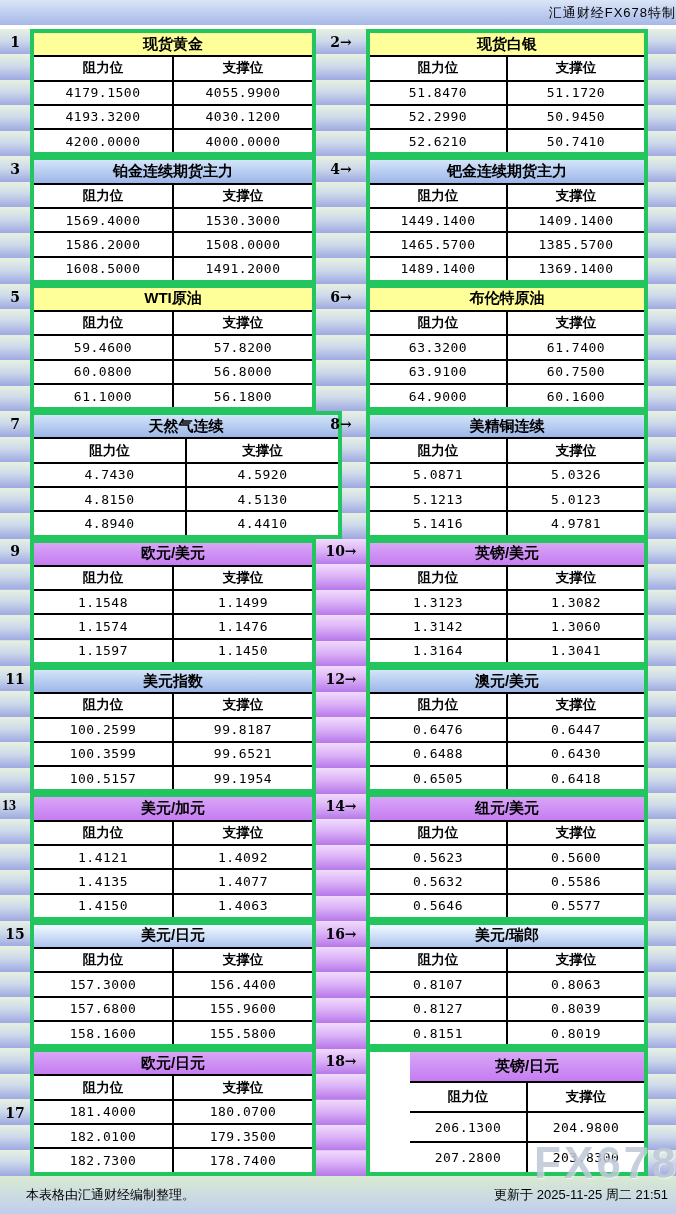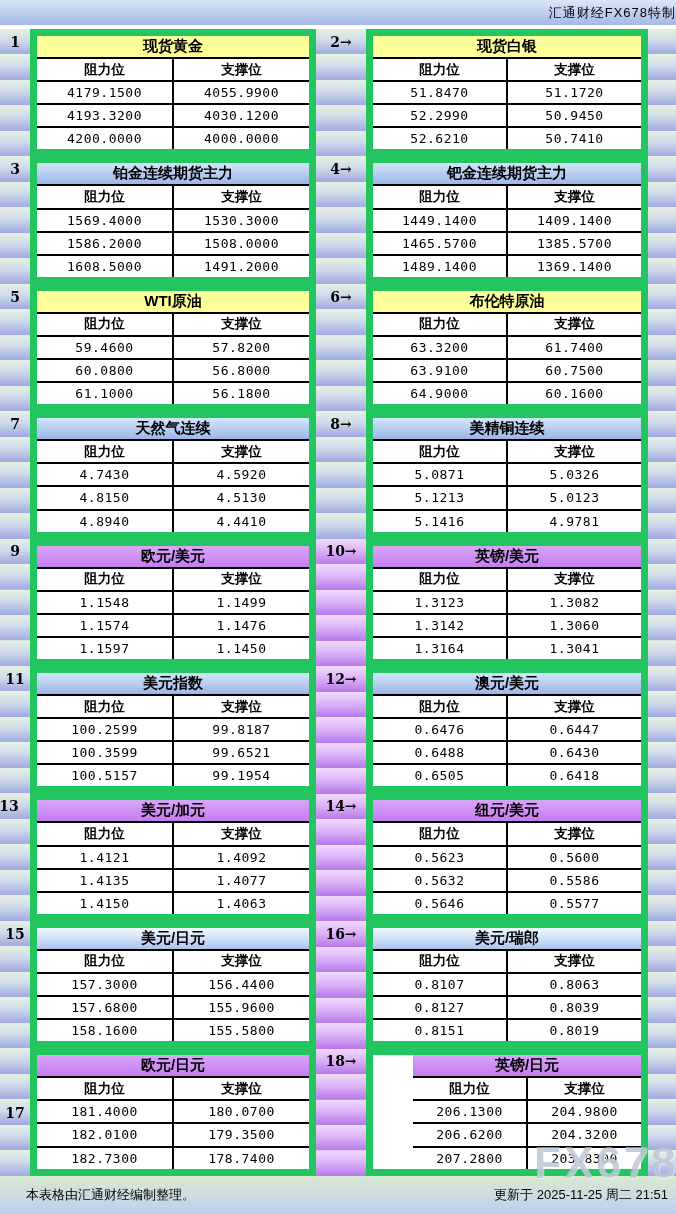--- a/index.html
+++ b/index.html
@@ -38,21 +38,21 @@
 
   
   .idx {
     position:absolute; height:25.5px; display:flex; align-items:center;
     justify-content:center; font-size:14px; font-weight:bold; color:#000;
     font-family:"DejaVu Serif", serif; z-index:3;
   }
 
   
   .panel {
-    position:absolute; box-sizing:border-box; border:7px solid #22c55e;
+    position:absolute; box-sizing:border-box; border:4px solid #22c55e;
     background:#fff; display:flex; flex-direction:column; z-index:2;
   }
   .p-header {
     flex:1; display:flex; align-items:center; justify-content:center;
     font-size:15px; font-weight:bold; color:#000;
   }
   .theme-yellow .p-header { background:#ffff99; }
   .theme-blue   .p-header { background:linear-gradient(180deg,#d3e5f9 0%,#9db6e8 100%); }
   .theme-cyan   .p-header { background:linear-gradient(180deg,#f0fbff 0%,#adc3ee 100%); }
   .theme-purple .p-header { background:linear-gradient(180deg,#d9a6f7 0%,#c57cf0 100%); }
@@ -212,21 +212,21 @@
         <div class="p-row p-vals">
           <div>63.9100</div>
           <div>60.7500</div>
         </div>
         <div class="p-row p-vals">
           <div>64.9000</div>
           <div>60.1600</div>
         </div>
       </div>
 
-  <div class="panel theme-blue" style="left: 30px; top: 411.2px; width: 286px; height: 127.4px;">
+  <div class="panel theme-blue" style="left: 30px; top: 411.2px; width: 312px; height: 127.4px;">
     <div class="p-header">天然气连续</div>
     <div class="p-row p-colhead">
       <div>阻力位</div>
       <div>支撑位</div>
     </div>
   <div class="p-row p-vals">
           <div>4.7430</div>
           <div>4.5920</div>
         </div>
         <div class="p-row p-vals">
@@ -441,24 +441,20 @@
 
   <div class="panel theme-purple" style="left: 366px; top: 1048.2px; width: 282px; height: 127.4px; padding-left: 40px;">
     <div class="p-header">英镑/日元</div>
     <div class="p-row p-colhead">
       <div>阻力位</div>
       <div>支撑位</div>
     </div>
   <div class="p-row p-vals">
           <div>206.1300</div>
           <div>204.9800</div>
-        </div>
-        <div class="p-row p-vals">
-          <div>206.6200</div>
-          <div>204.3200</div>
         </div>
         <div class="p-row p-vals">
           <div>207.2800</div>
           <div>203.8300</div>
         </div>
       </div>
 </div>
 
   <div id="footer">
     <span class="f-left">本表格由汇通财经编制整理。</span>
@@ -471,19 +467,19 @@
     <div class="idx" style="top: 156.4px; left: 0px; width: 30px;">3</div>
     <div class="idx" style="top: 156.4px; left: 316px; width: 50px;">4→</div>
     <div class="idx" style="top: 283.8px; left: 0px; width: 30px;">5</div>
     <div class="idx" style="top: 283.8px; left: 316px; width: 50px;">6→</div>
     <div class="idx" style="top: 411.2px; left: 0px; width: 30px;">7</div>
     <div class="idx" style="top: 411.2px; left: 316px; width: 50px;">8→</div>
     <div class="idx" style="top: 538.6px; left: 0px; width: 30px;">9</div>
     <div class="idx" style="top: 538.6px; left: 316px; width: 50px;">10→</div>
     <div class="idx" style="top: 666px; left: 0px; width: 30px;">11</div>
     <div class="idx" style="top: 666px; left: 316px; width: 50px;">12→</div>
-    <div class="idx" style="top: 793.4px; left: 0px; width: 18px;">13</div>
+    <div class="idx" style="top: 793.4px; left: 0px; width: 18px; font-family: Liberation Serif, serif;">13</div>
     <div class="idx" style="top: 793.4px; left: 316px; width: 50px;">14→</div>
     <div class="idx" style="top: 920.8px; left: 0px; width: 30px;">15</div>
     <div class="idx" style="top: 920.8px; left: 316px; width: 50px;">16→</div>
     <div class="idx" style="top: 1100px; left: 0px; width: 30px;">17</div>
     <div class="idx" style="top: 1048.2px; left: 316px; width: 50px;">18→</div>
   </div>
 
 </body></html>

